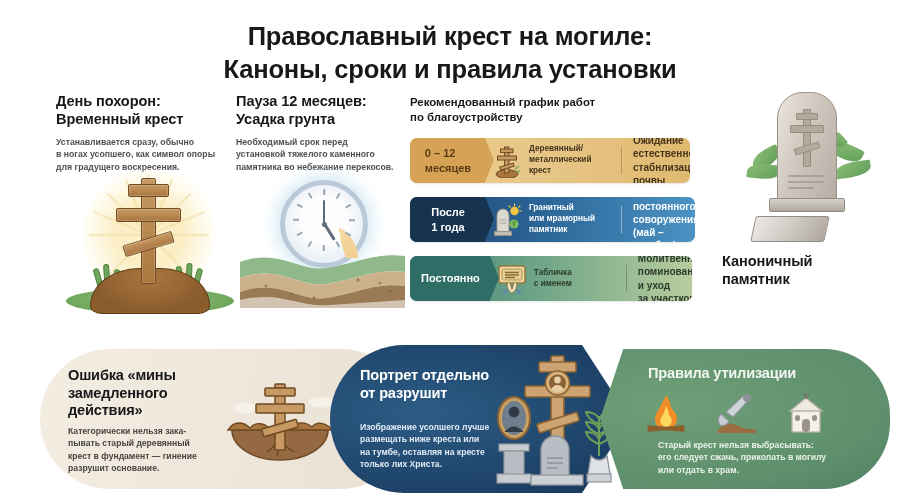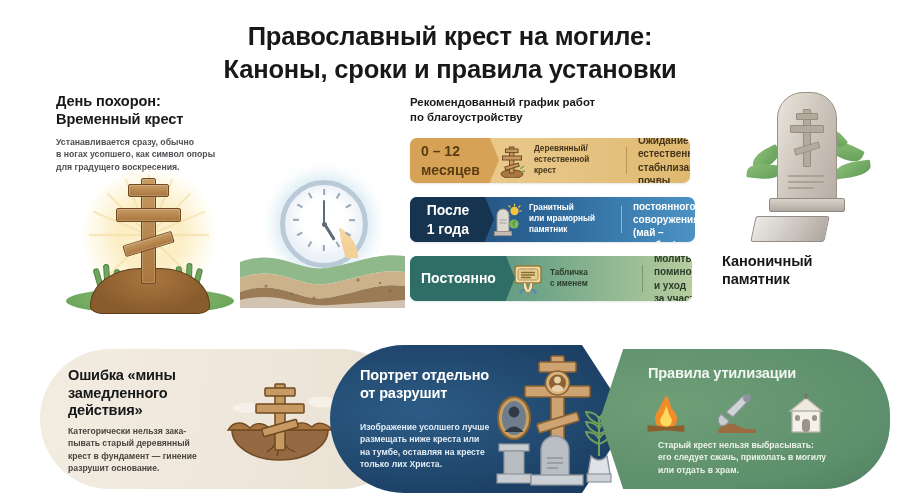--- a/index.html
+++ b/index.html
@@ -72,21 +72,21 @@
     position:absolute;left:410px;top:95px;width:260px;
     font-size:11.4px;font-weight:700;line-height:1.35;color:#17181a;white-space:pre-line;
   }
   .row{
     position:absolute;left:410px;height:45px;border-radius:7px;
     display:flex;align-items:stretch;overflow:hidden;color:#fff;
     box-shadow:0 1px 2px rgba(0,0,0,.10);
   }
   .row .cap{
     position:relative;display:flex;align-items:center;justify-content:center;
-    padding:0 10px 0 11px;font-size:14px;font-weight:700;line-height:1.3;white-space:pre-line;
+    padding:0 10px 0 11px;font-size:11px;font-weight:700;line-height:1.3;white-space:pre-line;
     flex:0 0 auto;min-width:54px;
   }
   .row .cap:after{
     content:"";position:absolute;right:-9px;top:0;width:0;height:0;
     border-top:22.5px solid transparent;border-bottom:22.5px solid transparent;
   }
   .row .ico{flex:0 0 auto;width:44px;display:flex;align-items:center;justify-content:center;}
   .row .t1{
     flex:0 0 auto;width:86px;display:flex;align-items:center;
     font-size:8.2px;font-weight:700;line-height:1.33;white-space:pre-line;padding-right:6px;
@@ -206,20 +206,27 @@
     <div class="blade" style="left:126px;top:91px;height:29px;transform:rotate(2deg);"></div>
     <div class="blade" style="left:134px;top:96px;height:24px;transform:rotate(15deg);"></div>
     <div class="mound"></div>
 
     <div class="wood" style="left:81px;top:6px;width:13px;height:104px;"></div>
     <div class="wood" style="left:68px;top:12px;width:39px;height:11px;"></div>
     <div class="wood" style="left:56px;top:36px;width:63px;height:12px;"></div>
     <div class="wood" style="left:63px;top:66px;width:49px;height:10px;transform:rotate(-17deg);"></div>
   </div>
 
+  <div class="h-blk" style="left:236px;top:93px;width:178px;">
+    <div class="h">Пауза 12 месяцев:
+Усадка грунта</div>
+    <div class="p">Необходимый срок перед
+установкой тяжелого каменного
+памятника во небежание перекосов.</div>
+  </div>
 
   <div class="ill-soil">
     <div class="clock">
       <div class="seg"></div>
       <div class="tick" style="transform:translateX(-50%) rotate(0deg);"></div>
       <div class="tick" style="transform:translateX(-50%) rotate(30deg);"></div>
       <div class="tick" style="transform:translateX(-50%) rotate(60deg);"></div>
       <div class="tick" style="transform:translateX(-50%) rotate(90deg);"></div>
       <div class="tick" style="transform:translateX(-50%) rotate(120deg);"></div>
       <div class="tick" style="transform:translateX(-50%) rotate(150deg);"></div>
@@ -259,21 +266,21 @@
       <svg width="28" height="34" viewBox="0 0 28 34">
         <ellipse cx="14" cy="30" rx="11" ry="4.2" fill="#a9763f" stroke="#6f4a22" stroke-width="1"></ellipse>
         <rect x="11.5" y="3" width="4.4" height="26" fill="#c79a63" stroke="#6f4a22" stroke-width="1"></rect>
         <rect x="7.5" y="5" width="12.5" height="3.6" fill="#c79a63" stroke="#6f4a22" stroke-width="1"></rect>
         <rect x="4.5" y="12" width="19" height="4" fill="#c79a63" stroke="#6f4a22" stroke-width="1"></rect>
         <rect x="7" y="21" width="14" height="3.2" fill="#c79a63" stroke="#6f4a22" stroke-width="1" transform="rotate(-16 14 22.6)"></rect>
         <path d="M22 25 l4 -3 M23 28 l4 -1" stroke="#6ea75c" stroke-width="1.4" fill="none"></path>
       </svg>
     </div>
     <div class="t1">Деревянный/
-естественной
+металлический
 крест</div>
     <div class="sep"></div>
     <div class="t2">Ожидание
 естественной
 стабнлизации почвы</div>
   </div>
 
   <div class="row" id="row1">
     <div class="cap">После
 1 года</div>

